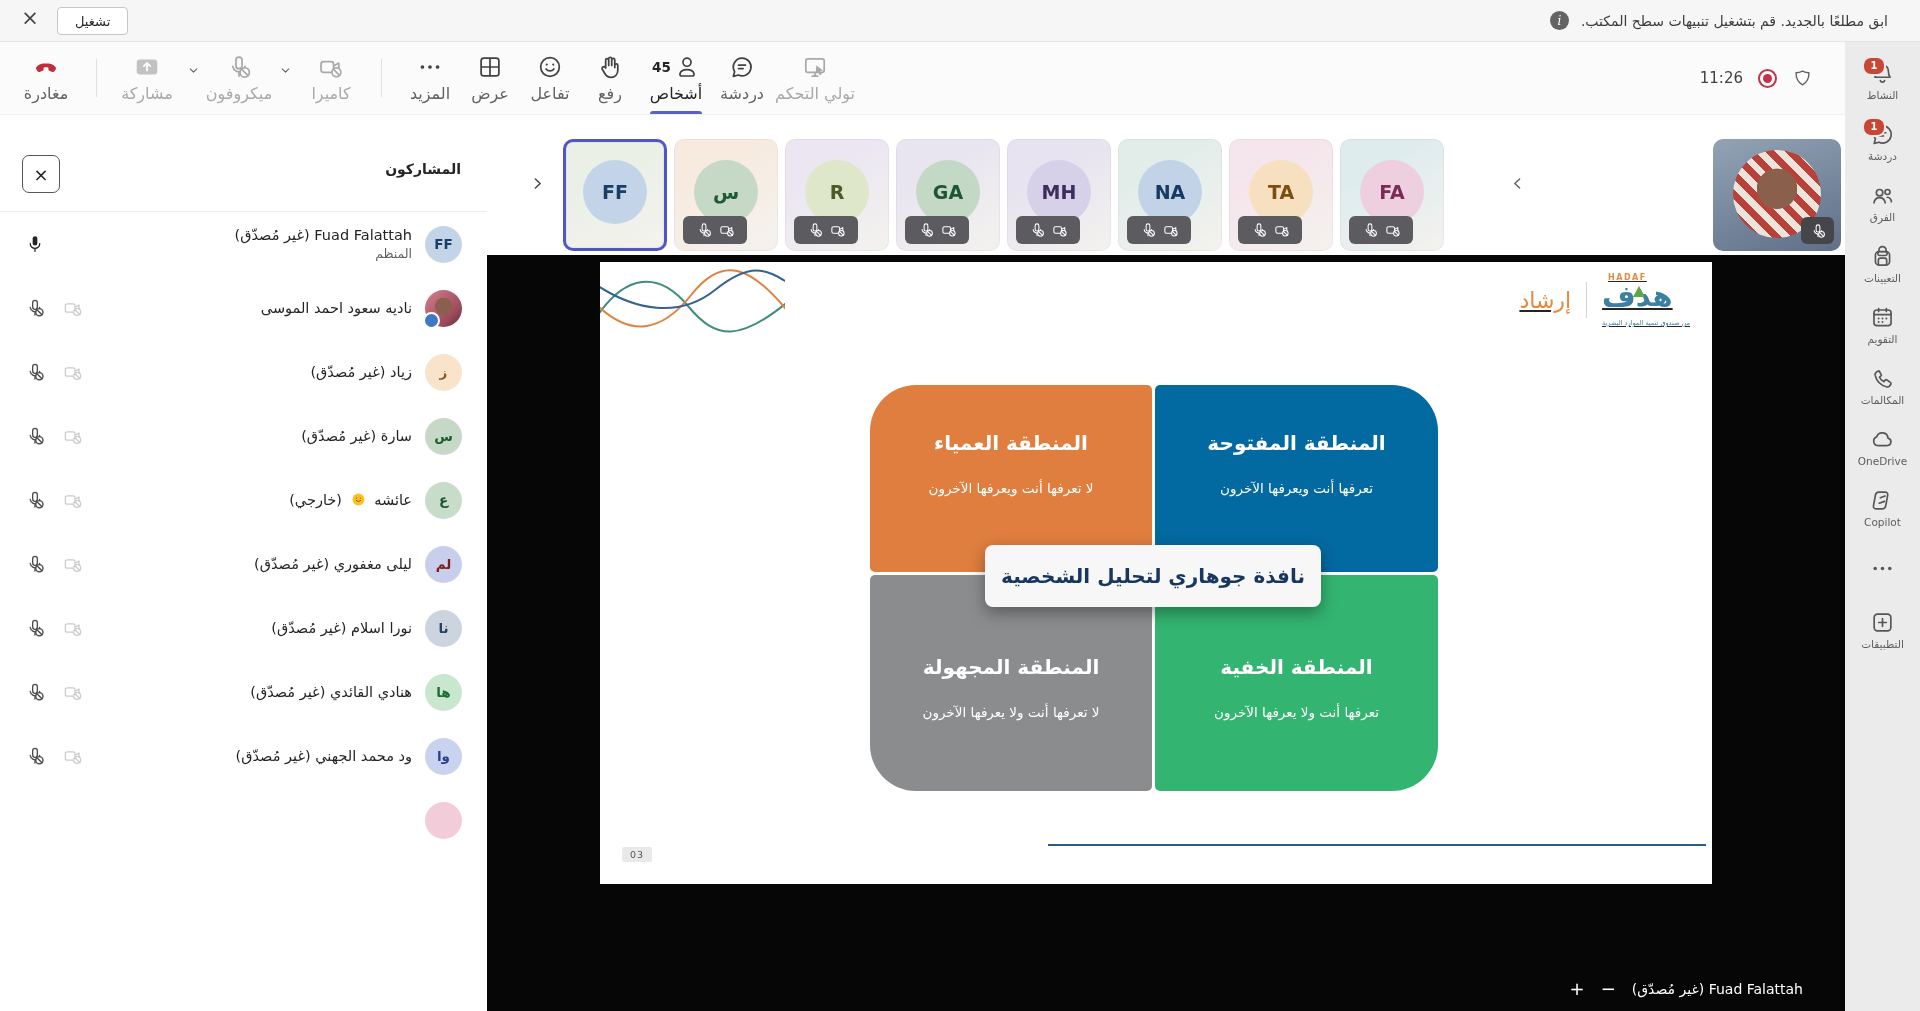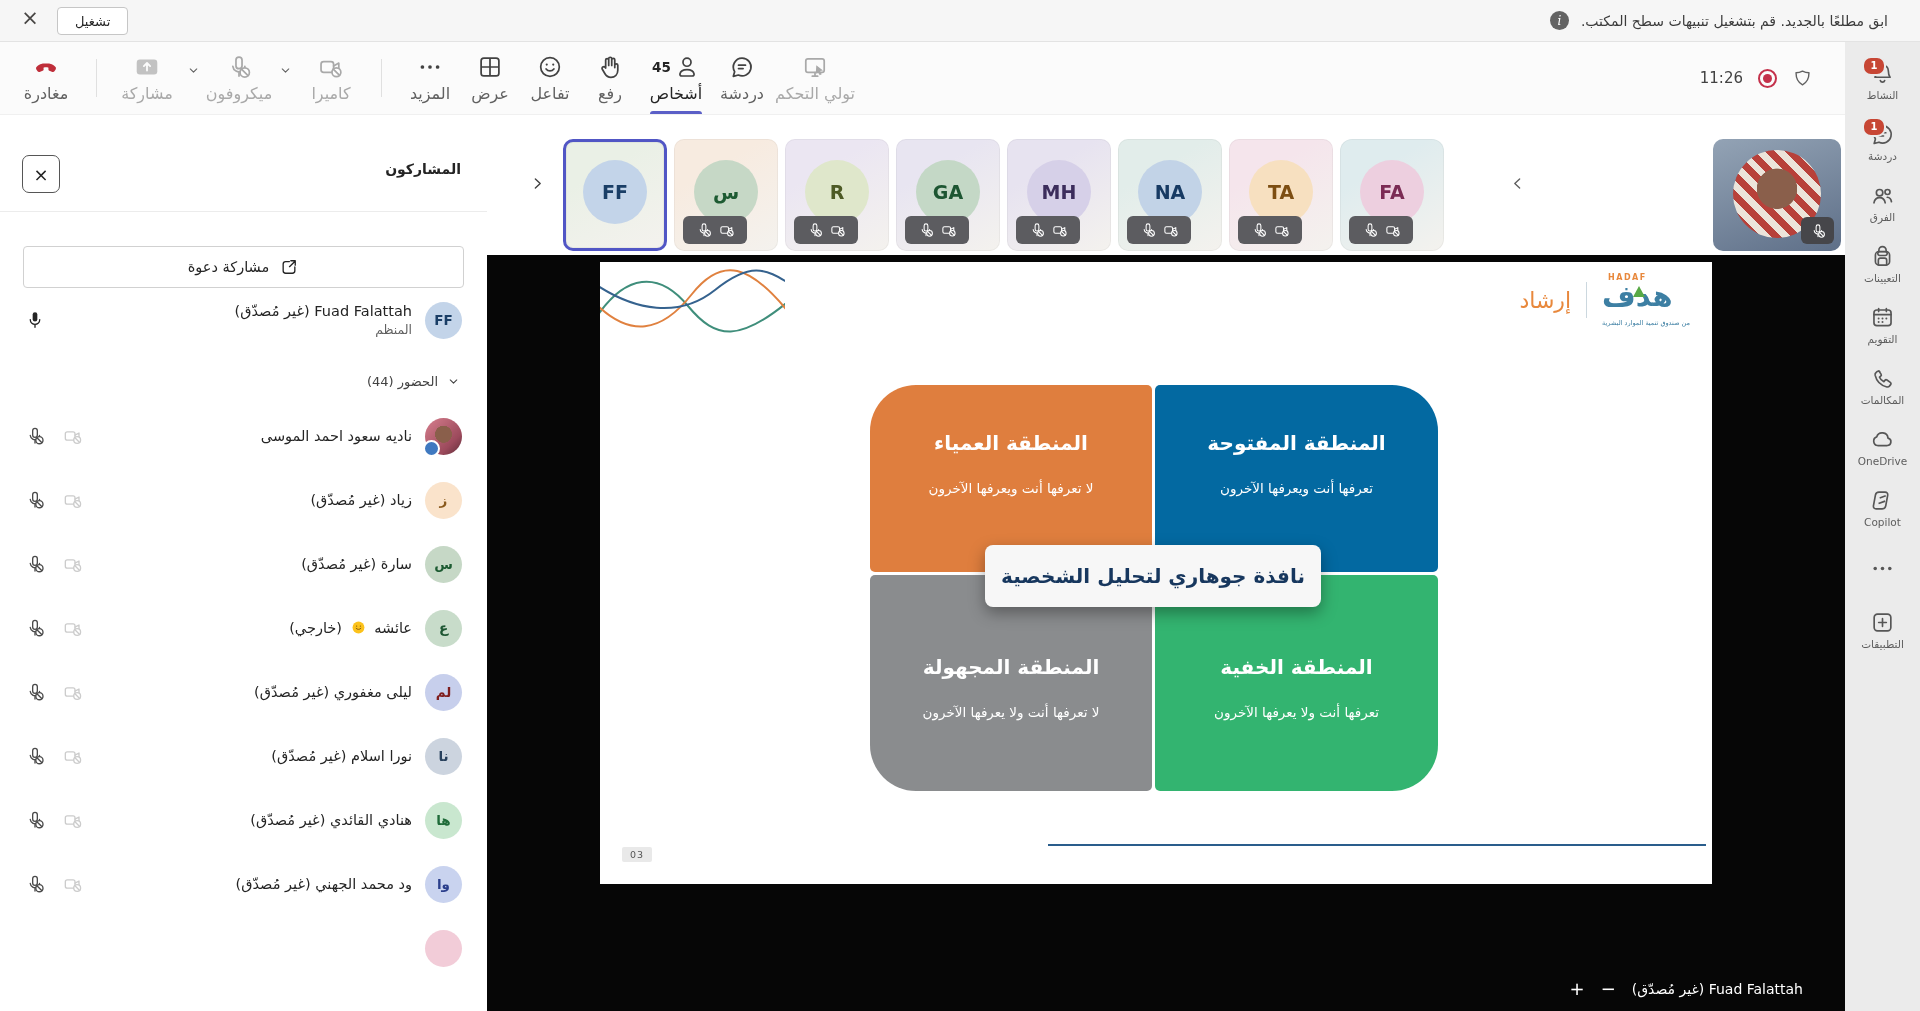--- a/index.html
+++ b/index.html
@@ -91,21 +91,21 @@
   .t-badge .bico svg{width:16px;height:16px;}
   .photo-tile{position:absolute;left:1226px;top:24px;width:128px;height:112px;border-radius:10px;background:linear-gradient(160deg,#93a3b5,#5e6f88);overflow:hidden;}
   .photo-face{position:absolute;left:50%;top:11px;transform:translateX(-50%);width:88px;height:88px;border-radius:50%;background:radial-gradient(circle at 50% 44%,#8a5f4b 0 30%,transparent 31%),repeating-linear-gradient(45deg,#b8413a 0 7px,#ece4da 7px 14px);}
   .photo-badge{position:absolute;right:7px;bottom:7px;width:33px;height:27px;background:#46464a;--knock:#46464a;border-radius:6px;display:flex;align-items:center;justify-content:center;color:#fff;}
   .photo-badge .bico{width:16px;height:16px;}
   .photo-badge .bico svg{width:16px;height:16px;}
   
   .stage{position:absolute;left:487px;top:255px;width:1358px;height:756px;background:#060606;}
   .slide{position:absolute;left:113px;top:7px;width:1112px;height:622px;background:#fff;}
   .curves{position:absolute;left:0;top:0;width:185px;height:84px;}
-  .logo{position:absolute;top:12px;right:22px;display:flex;align-items:center;gap:15px;}
+  .logo{position:absolute;top:12px;right:22px;display:flex;align-items:center;gap:15px;text-decoration:underline;}
   .logo-side{color:#e8883c;font-size:22px;}
   .logo-vline{width:1px;height:36px;background:#ccd8df;}
   .logo-block{display:flex;flex-direction:column;line-height:1;direction:ltr;align-items:flex-start;}
   .logo-en{font-size:8px;color:#e8883c;font-weight:bold;letter-spacing:1.5px;margin-left:6px;}
   .logo-ar{font-size:29px;font-weight:bold;color:#3d7fa3;position:relative;direction:rtl;}
   .logo-ar .lg-accent{position:absolute;left:44%;top:4px;width:0;height:0;border-left:6px solid transparent;border-right:6px solid transparent;border-bottom:11px solid #58a946;}
   .logo-tag{font-size:6.5px;color:#3d7fa3;margin-top:9px;align-self:center;}
   .johari{position:absolute;left:270px;top:123px;width:568px;height:440px;}
   .quad{position:absolute;color:#fff;display:flex;flex-direction:column;align-items:center;box-sizing:border-box;text-align:center;}
   .quad.top-left{left:0;top:0;width:282px;height:187px;border-radius:46px 5px 5px 5px;padding-top:46px;}
@@ -369,54 +369,37 @@
         </svg>
       </span>
   </div>
 </div>
 
 <div class="panel">
   <div class="panel-head">
     <span class="panel-title">المشاركون</span>
     <span class="panel-close">×</span>
   </div>
-  <button class="invite-btn">
-    <span class="invite-ico">
-        <svg viewBox="0 0 24 24" fill="none" stroke="currentColor" stroke-width="1.6" stroke-linecap="round" stroke-linejoin="round">
-          <path d="M12.5 5.5H8A3 3 0 0 0 5 8.5v8a3 3 0 0 0 3 3h8a3 3 0 0 0 3-3V12"></path>
-          <path d="M14.2 4.5h5.3V9.8M19.2 5l-6.6 6.6"></path>
-        </svg>
-      </span>
-    <span>مشاركة دعوة</span>
-  </button>
   <div class="p-row">
     <div class="avatar" id="org-avatar" style="background: rgb(195, 212, 233); color: rgb(26, 62, 102);">
         <span>FF</span>
       </div>
     <div class="p-meta">
       <div class="p-name">Fuad Falattah (غير مُصدّق)</div>
       <div class="p-role">المنظم</div>
     </div>
     <div class="spacer"></div>
     <div class="p-icons">
       <span class="icon16 mic-on">
           <svg viewBox="0 0 24 24">
             <rect x="9.2" y="2.6" width="5.6" height="11.2" rx="2.8" fill="currentColor"></rect>
             <path d="M6.3 11.5a5.7 5.7 0 0 0 11.4 0M12 17.4v3.4" fill="none" stroke="currentColor" stroke-width="1.6" stroke-linecap="round"></path>
           </svg>
         </span>
     </div>
-  </div>
-  <div class="sec-head">
-    <span class="sec-chev">
-        <svg viewBox="0 0 24 24" fill="none" stroke="currentColor" stroke-width="2" stroke-linecap="round" stroke-linejoin="round">
-          <path d="M6 9.2l6 6 6-6"></path>
-        </svg>
-      </span>
-    <span>الحضور (44)</span>
   </div>
   <div id="attendee-list">
       <div class="p-row">
     <div class="avatar photo">
           <span class="av-dot"></span>
         </div>
     <div class="p-name">ناديه سعود احمد الموسى</div>
     <div class="spacer"></div>
     <div class="p-icons">
       <span class="icon16 cam-off">
@@ -774,21 +757,21 @@
       <span class="bico">
             <svg viewBox="0 0 24 24" fill="none" stroke="currentColor" stroke-width="1.6" stroke-linecap="round" stroke-linejoin="round">
               <rect x="2.8" y="7" width="11.6" height="10" rx="2.4"></rect>
               <path d="M14.4 11l4.8-2.6v7.2"></path>
               <circle cx="17" cy="16.8" r="4.1" fill="var(--knock,#fff)"></circle>
               <path d="M14.1 13.9l5.8 5.8"></path>
             </svg>
           </span>
     </div>
   </div>
-      <div class="tile" style="background: linear-gradient(150deg, rgb(223, 236, 238) 30%, rgb(244, 242, 238)); border-radius: 12px;">
+      <div class="tile" style="background: linear-gradient(150deg, rgb(223, 236, 238) 30%, rgb(244, 242, 238));">
     <div class="t-circle" style="background: rgb(237, 207, 223); color: rgb(123, 43, 84);">
           <span class="init">FA</span>
         </div>
     <div class="t-badge">
       <span class="bico">
             <svg viewBox="0 0 24 24" fill="none" stroke="currentColor" stroke-width="1.6" stroke-linecap="round" stroke-linejoin="round">
               <rect x="9.2" y="2.8" width="5.6" height="10.8" rx="2.8"></rect>
               <path d="M6.3 11.4a5.7 5.7 0 0 0 8.2 4.4M17.4 11.4c0 .5 0 .9-.1 1.3M12 17.3v3.1"></path>
               <circle cx="17.3" cy="17" r="4.3" fill="var(--knock,#fff)"></circle>
               <path d="M14.3 14l6 6"></path>

